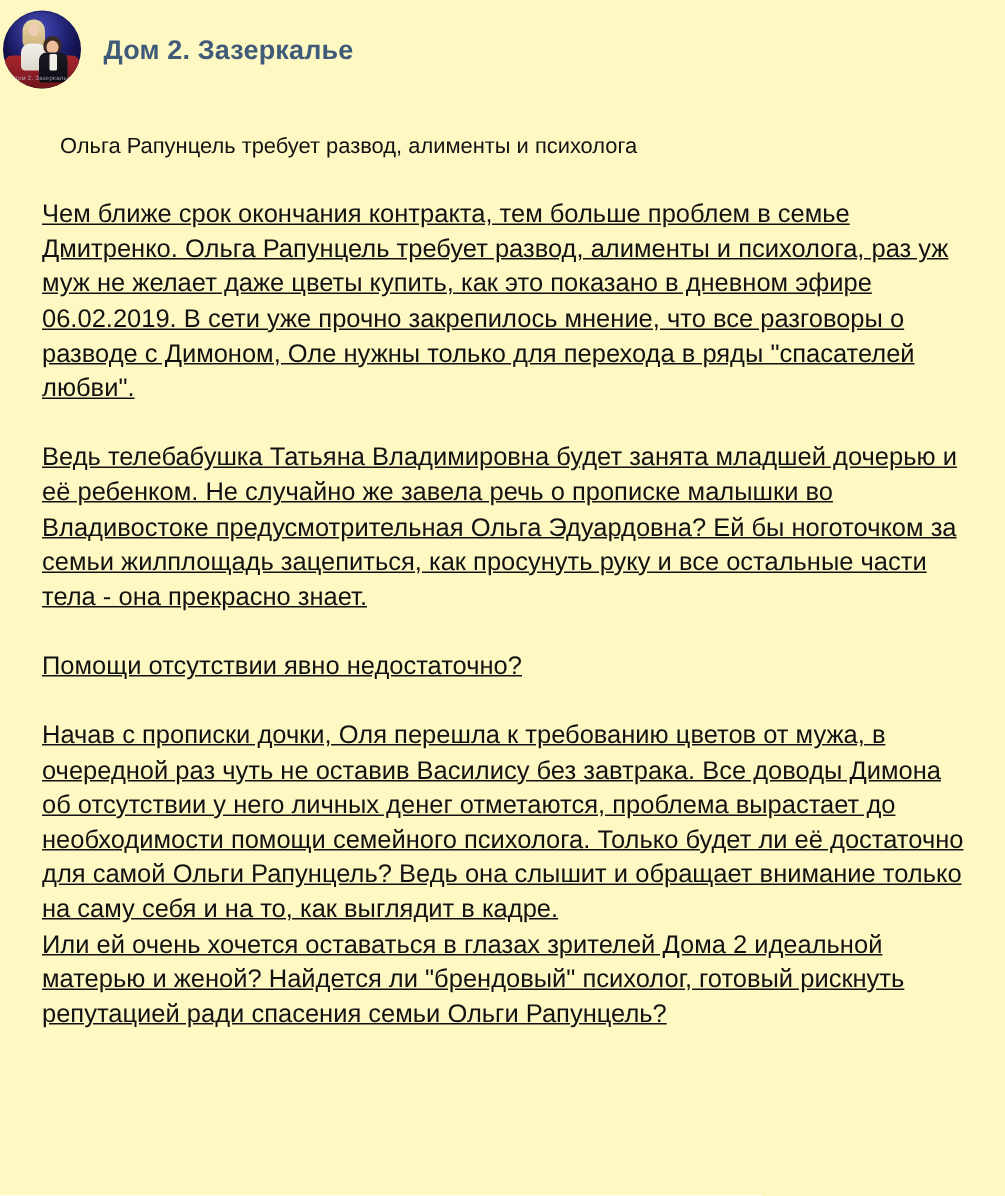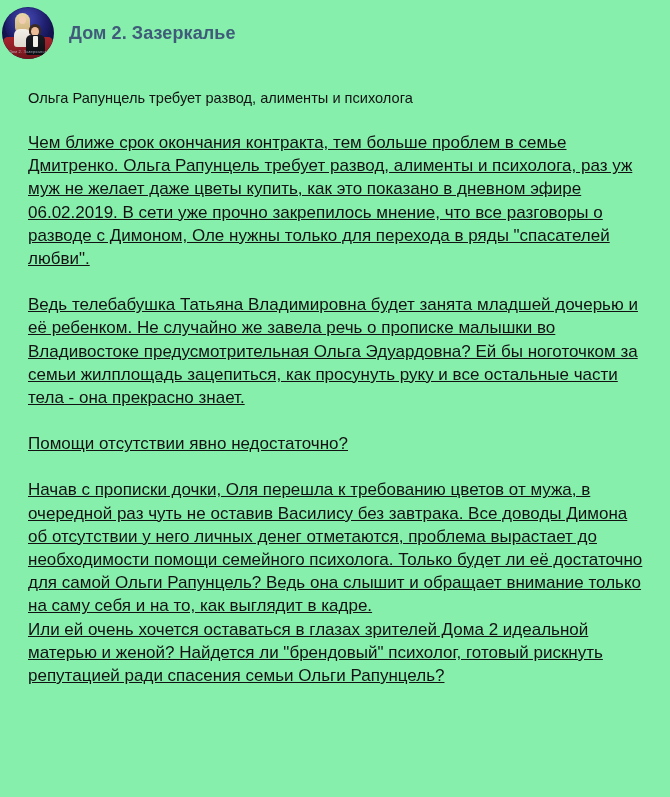--- a/index.html
+++ b/index.html
@@ -14,21 +14,21 @@
     overflow: hidden;
     font-family: "Liberation Sans", "DejaVu Sans", sans-serif;
     color: #1a1a1a;
     -webkit-font-smoothing: antialiased;
   }
 
   .page {
     position: relative;
     width: 670px;
     height: 797px;
-    background: #86efac;
+    background: #fef9c3;
     box-sizing: border-box;
   }
 
   
   .header {
     display: flex;
     align-items: center;
     padding: 4px 0 0 2px;
     height: 62px;
     box-sizing: border-box;
@@ -171,21 +171,21 @@
   
   .article {
     padding: 0 24px 0 28px;
     box-sizing: border-box;
   }
 
   .headline {
     font-size: 14.6px;
     line-height: 20px;
     color: #121212;
-    margin: 26px 0 0 0;
+    margin: 26px 0 0 12px;
     font-weight: normal;
   }
 
   .body-copy p {
     font-size: 17px;
     line-height: 23.2px;
     color: #121212;
     margin: 0;
     text-decoration: underline;
   }

